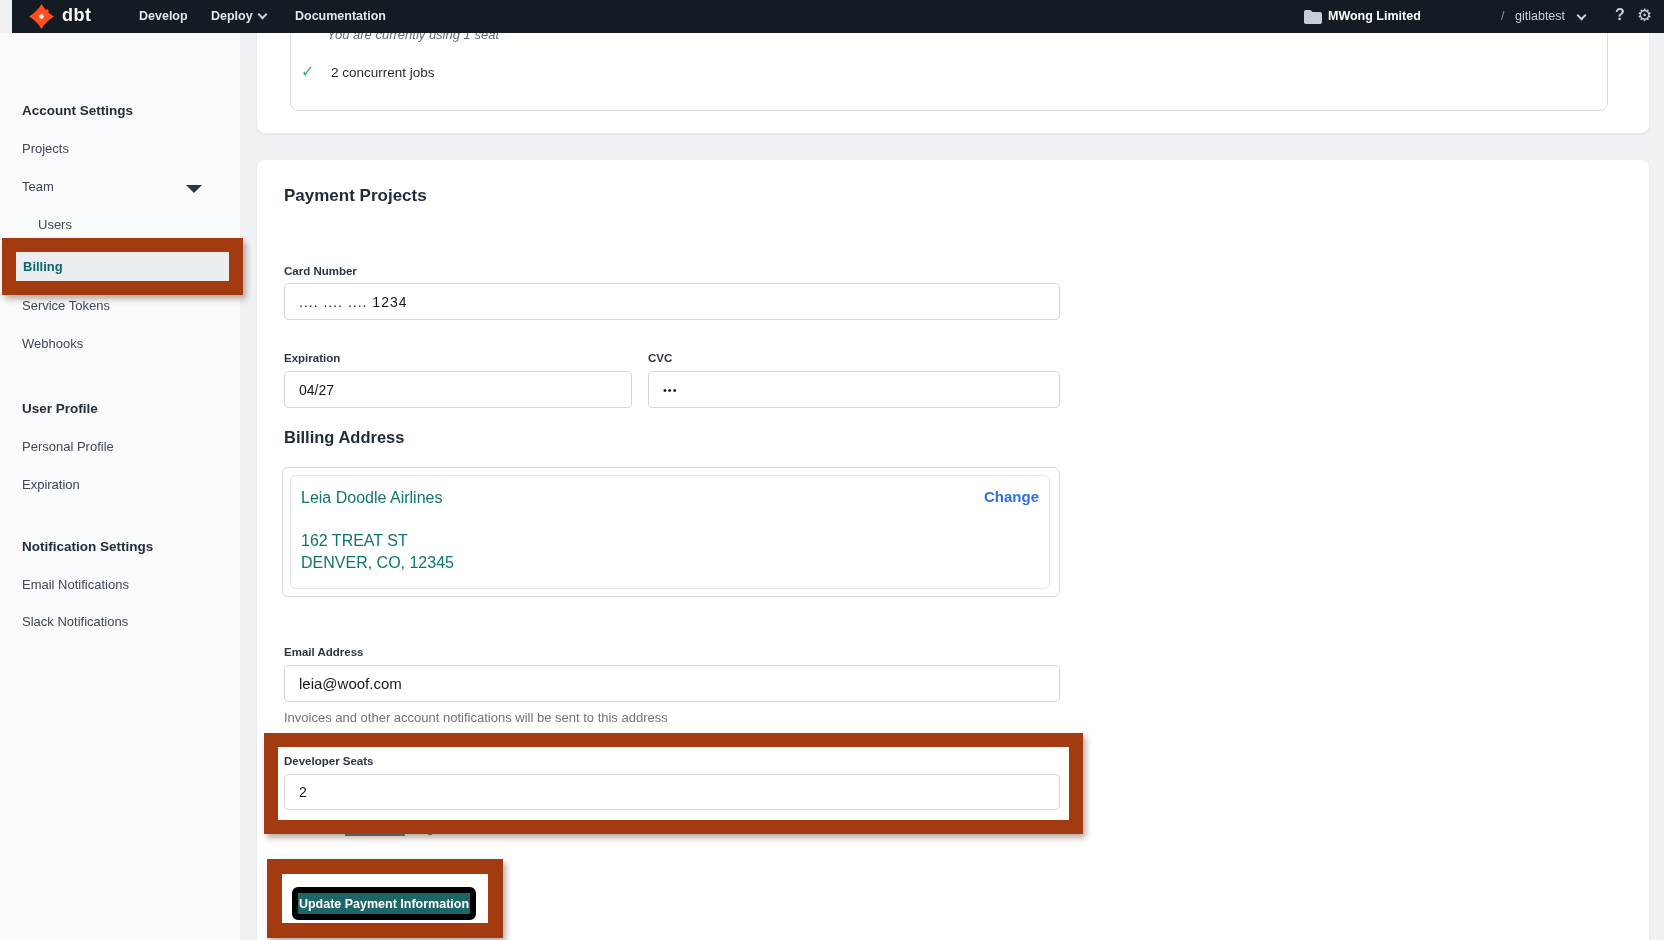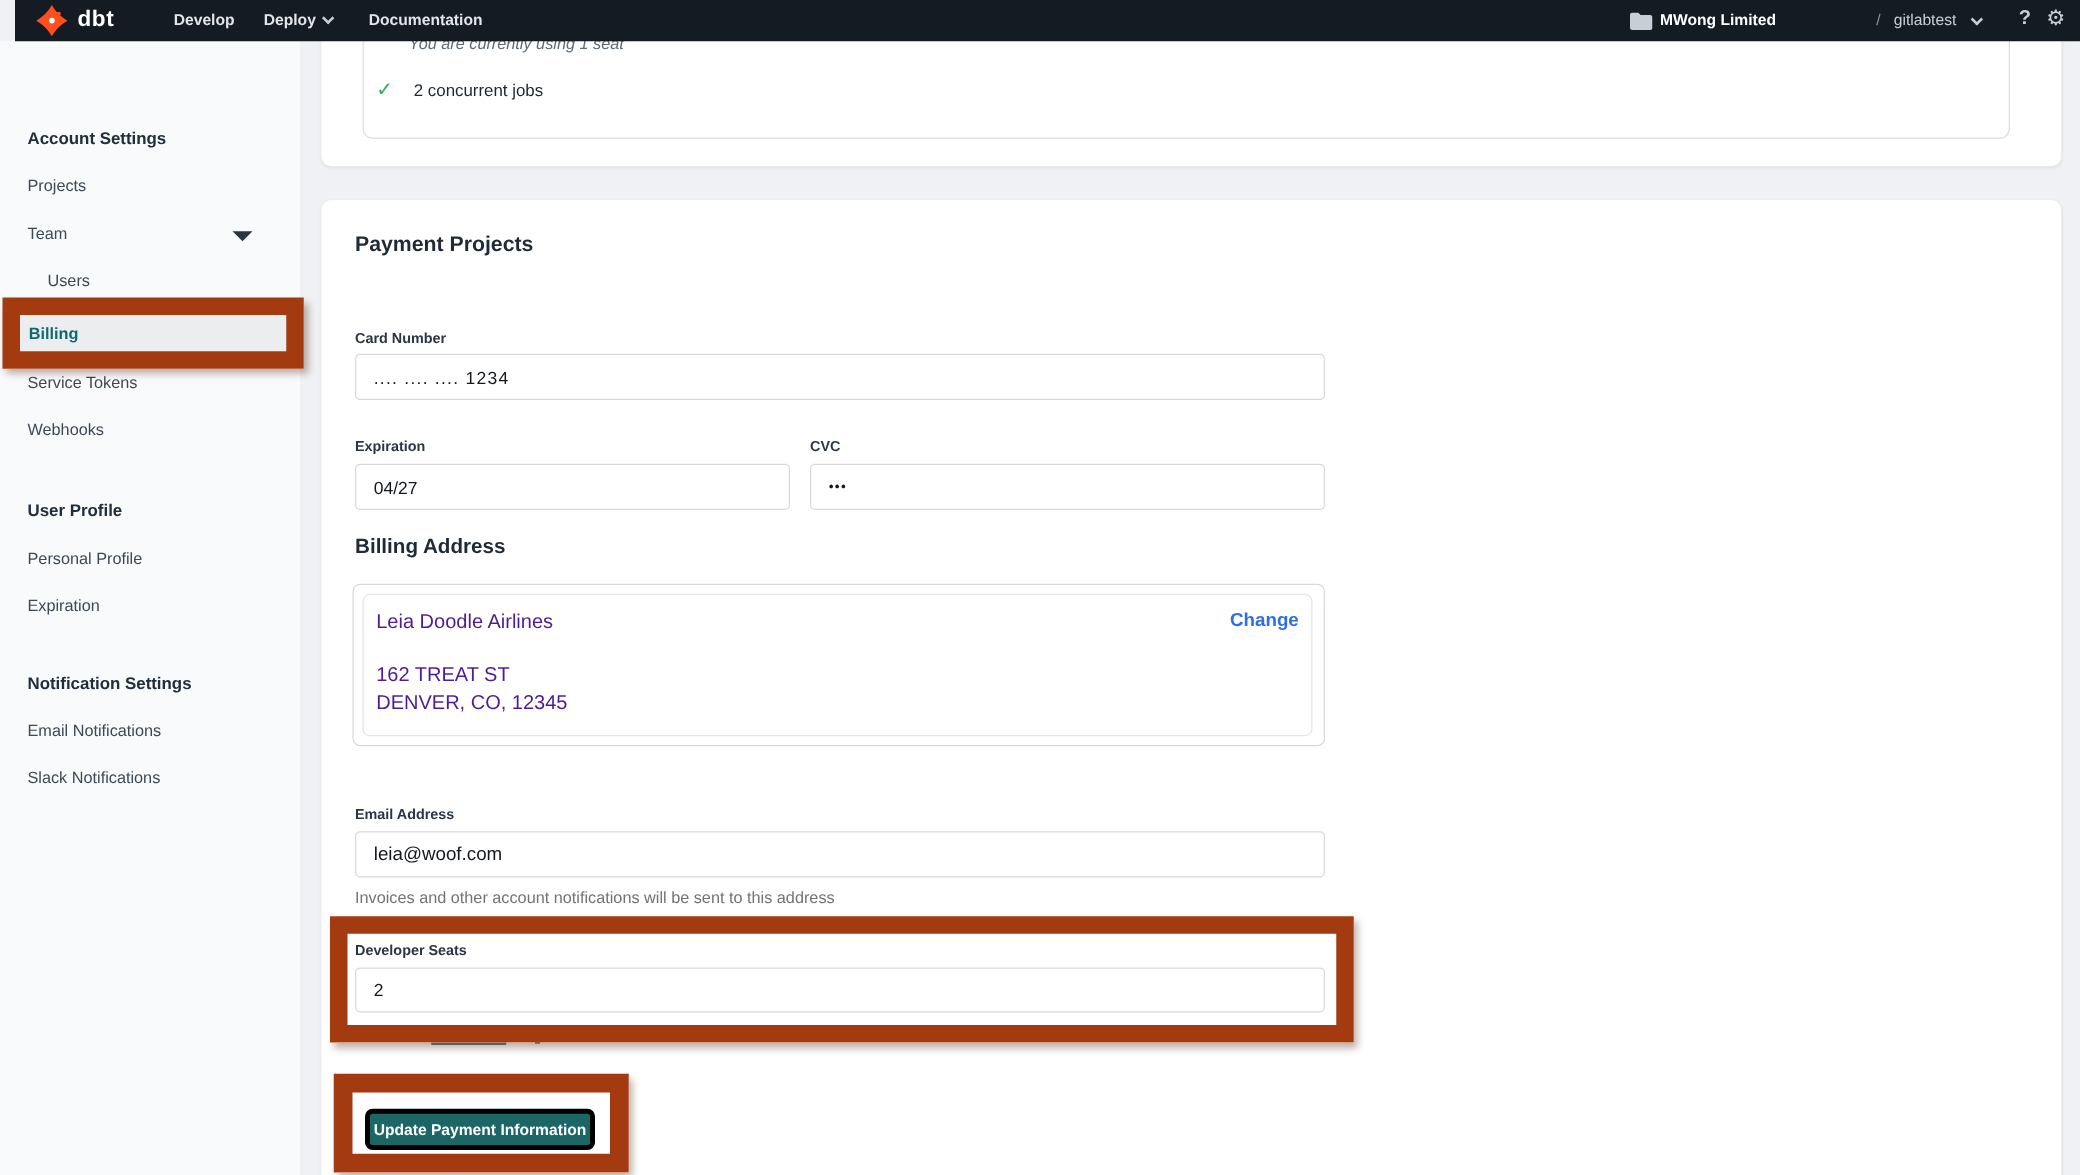--- a/index.html
+++ b/index.html
@@ -43,28 +43,28 @@
   .desc { position:absolute; left:284px; font-size:13.5px; color:#262D36; }
   .field-label { position:absolute; left:284px; font-size:11.5px; font-weight:700; color:#2B3644; }
   .tb { position:absolute; height:37px; border:1px solid #D5D9DE; border-radius:4px;
     background:#FFFFFF; font-size:14px; color:#14181D; padding:0 14px;
     display:flex; align-items:center; font-family:"Liberation Sans",sans-serif; }
 
   .addr-outer { position:absolute; left:282px; top:467px; width:778px; height:130px;
     border:1px solid #D6DAE0; border-radius:6px; background:#FFFFFF; }
   .addr-inner { position:absolute; left:290px; top:475px; width:760px; height:114px;
     border:1px solid #E2E5E9; border-radius:6px; background:#FFFFFF; }
-  .addr-text { position:absolute; left:301px; font-size:16px; color:#4c1d95; }
+  .addr-text { position:absolute; left:301px; font-size:16px; color:#0f766e; }
   .change-link { position:absolute; left:984px; top:488px; font-size:15px; font-weight:700; color:#2F6FE4; cursor:pointer; }
   .helper { position:absolute; left:284px; top:710px; font-size:13px; color:#737373; }
 
   .frag { position:absolute; background:#707A85; }
 
   .submit-btn { position:absolute; left:292px; top:887px; width:184px; height:33px;
-    background:#1D6666; border:4px solid #000000; border-radius:6px; color:#FFFFFF;
+    background:#1D6666; border:6px solid #000000; border-radius:6px; color:#FFFFFF;
     font-size:12.5px; font-weight:700; display:flex; align-items:center; justify-content:center;
     font-family:"Liberation Sans",sans-serif; cursor:pointer; }
 
   
   .annotation { position:absolute; border:14px solid #A43B10; z-index:60; pointer-events:none;
     box-shadow:3px 4px 6px rgba(60,20,5,.35); }
   #annotation-billing { left:2px; top:238px; width:241px; height:57px; }
   #annotation-seats { left:264px; top:733px; width:819px; height:101px; }
   #annotation-button { left:267px; top:859px; width:236px; height:79px; border-width:15px; }
 </style>

